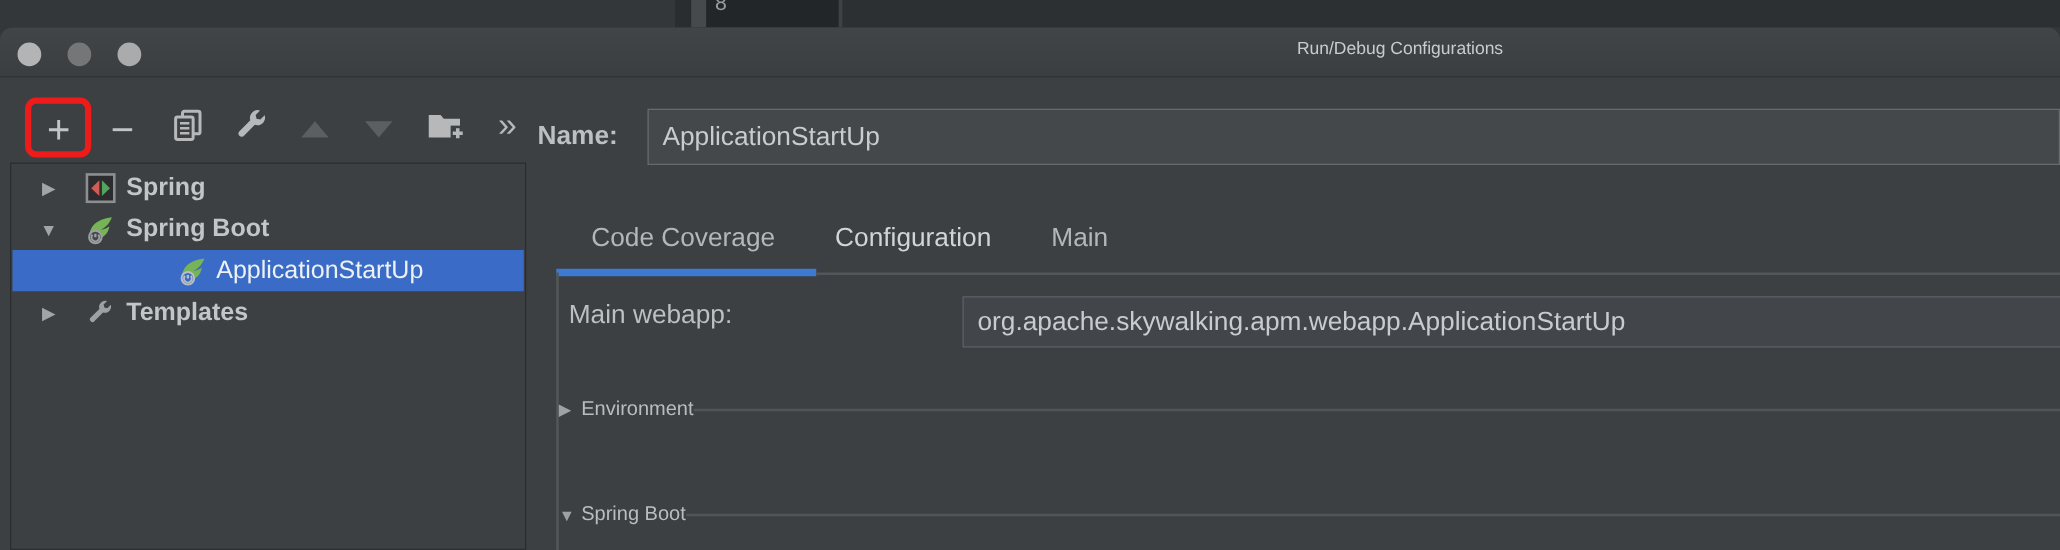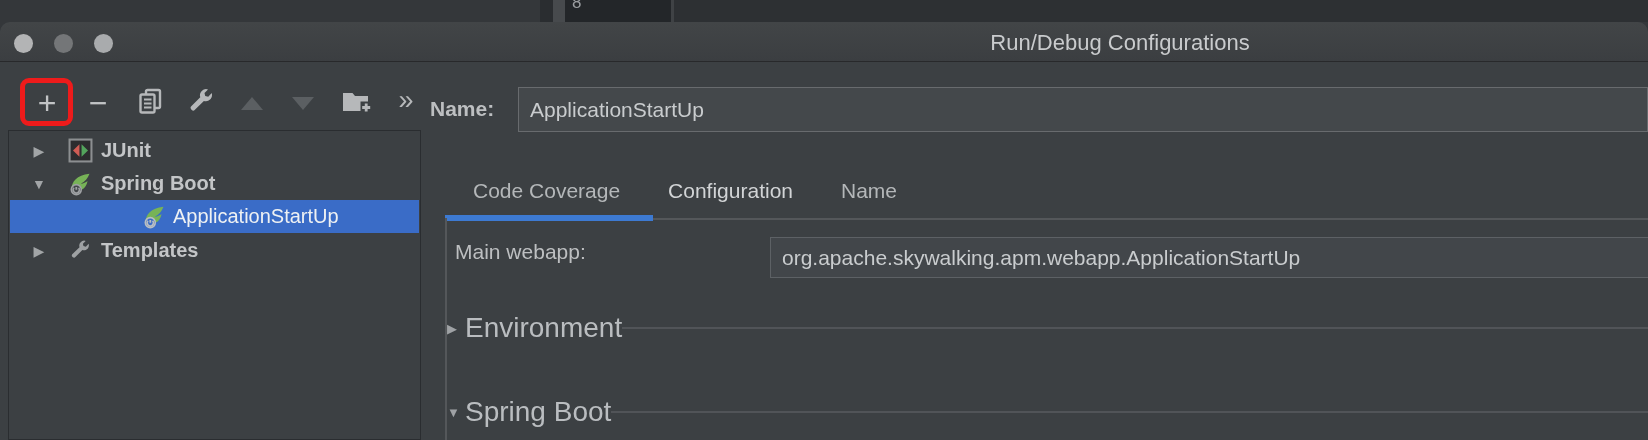--- a/index.html
+++ b/index.html
@@ -22,21 +22,21 @@
             background:#3c4043; border-radius:10px 10px 0 0; overflow:hidden; }
 
   .titlebar { position:absolute; left:0; top:0; width:100%; height:40px;
               background:linear-gradient(#424547,#3b3e41); border-bottom:1px solid #28292b;
               border-radius:10px 10px 0 0; }
   .dot { position:absolute; top:12px; width:19px; height:19px; border-radius:50%; }
   .dot.c1 { left:14px; background:#b3b4b5; }
   .dot.c2 { left:54px; background:#747678; }
   .dot.c3 { left:94px; background:#a9abad; }
   .win-title { position:absolute; left:1120px; top:8px; transform:translateX(-50%);
-               font-size:22px; color:#c9cbcd; white-space:nowrap; }
+               font-size:14px; color:#c9cbcd; white-space:nowrap; }
 
   
   .tb { position:absolute; top:63px; width:36px; height:36px; display:flex;
         align-items:center; justify-content:center; color:#c2c4c6; }
   .tb.glyph-lg { font-size:32px; font-weight:400; line-height:36px; }
   .annotation-box { position:absolute; left:20px; top:56px; width:53px; height:48px;
                     border:5px solid #ee1b1b; border-radius:9px; pointer-events:none; }
   .tri-up { width:0; height:0; border-left:11px solid transparent; border-right:11px solid transparent;
             border-bottom:13px solid #5b5f62; }
   .tri-down { width:0; height:0; border-left:11px solid transparent; border-right:11px solid transparent;
@@ -63,21 +63,21 @@
 
   .tabs { position:absolute; left:473px; top:157px; display:flex; gap:48px; font-size:21px; }
   .tab { color:#b4b7b9; cursor:default; white-space:nowrap; }
   .tab.active { color:#d2d4d6; }
   .tab-underline { position:absolute; left:445px; top:193px; width:208px; height:6px; background:#3d7ad2; }
   .content-top-border { position:absolute; left:653px; top:196px; width:995px; height:2px; background:#54575a; }
   .content-left-border { position:absolute; left:445px; top:196px; width:2px; height:222px; background:#54575a; }
 
   .section { position:absolute; left:447px; right:0; height:24px; display:flex; align-items:center; }
   .section .s-arrow { font-size:13px; color:#9fa2a5; width:18px; flex:none; }
-  .section .s-label { font-size:28px; color:#babdc0; white-space:nowrap; }
+  .section .s-label { font-size:16px; color:#babdc0; white-space:nowrap; }
   .section .s-line { flex:1; height:2px; background:#515458; }
   .sec-env { top:294px; }
   .sec-spring { top:378px; }
 </style>
 </head>
 <body>
 
 <div class="stage">
 
   <div class="bg-strip">
@@ -148,21 +148,21 @@
 
       <div class="trow" style="top:3px; padding-left:18px;">
         <span class="arrow">▶</span>
         <span class="ticon">
           <svg width="25" height="25" viewBox="0 0 24 24">
             <rect x="1.5" y="1.5" width="21" height="21" fill="#2c2c2e" stroke="#8c8f91" stroke-width="2"></rect>
             <path d="M11 6 L4.8 12 L11 18 Z" fill="#d05c54"></path>
             <path d="M13 6 L19.2 12 L13 18 Z" fill="#53a45c"></path>
           </svg>
         </span>
-        <span>JUnit</span>
+        <span>Spring</span>
       </div>
 
       <div class="trow" style="top:36px; padding-left:18px;">
         <span class="arrow">▼</span>
         <span class="ticon">
           <svg width="26" height="26" viewBox="0 0 26 26">
             <path d="M22.5 2.8c-1.8 4.8-4.4 7.7-8.8 10 2.9-.4 5-1.3 6.8-2.8-.9 6.1-5 9.9-10.6 9.9-2.2 0-4-.8-5.4-2.2.3-6.8 5-13.5 18-14.9z" fill="#77b357"></path>
             <circle cx="9.3" cy="18.6" r="5" fill="#43474a" stroke="#9da0a3" stroke-width="1.6"></circle>
             <line x1="9.3" y1="15.9" x2="9.3" y2="18.8" stroke="#9da0a3" stroke-width="1.8"></line>
             <path d="M7 16.8a3.1 3.1 0 1 0 4.6 0" fill="none" stroke="#9da0a3" stroke-width="1.6"></path>
@@ -193,21 +193,21 @@
         <span>Templates</span>
       </div>
     </div>
 
     <span class="lbl" style="left:430px; top:75px;font-weight:bold;">Name:</span>
     <input class="field" style="left: 518px; top: 65px; width: 1130px; height: 45px;" value="ApplicationStartUp">
 
     <div class="tabs">
       <span class="tab">Code Coverage</span>
       <span class="tab active">Configuration</span>
-      <span class="tab">Name</span>
+      <span class="tab">Main</span>
     </div>
     <div class="tab-underline"></div>
     <div class="content-top-border"></div>
     <div class="content-left-border"></div>
 
     <span class="lbl" style="left:455px; top:218px;">Main webapp:</span>
     <input class="field mainclass" style="left: 770px; top: 215px; width: 937px; height: 41px;" value="org.apache.skywalking.apm.webapp.ApplicationStartUp">
 
     <div class="section sec-env">
       <span class="s-arrow">▶</span>

